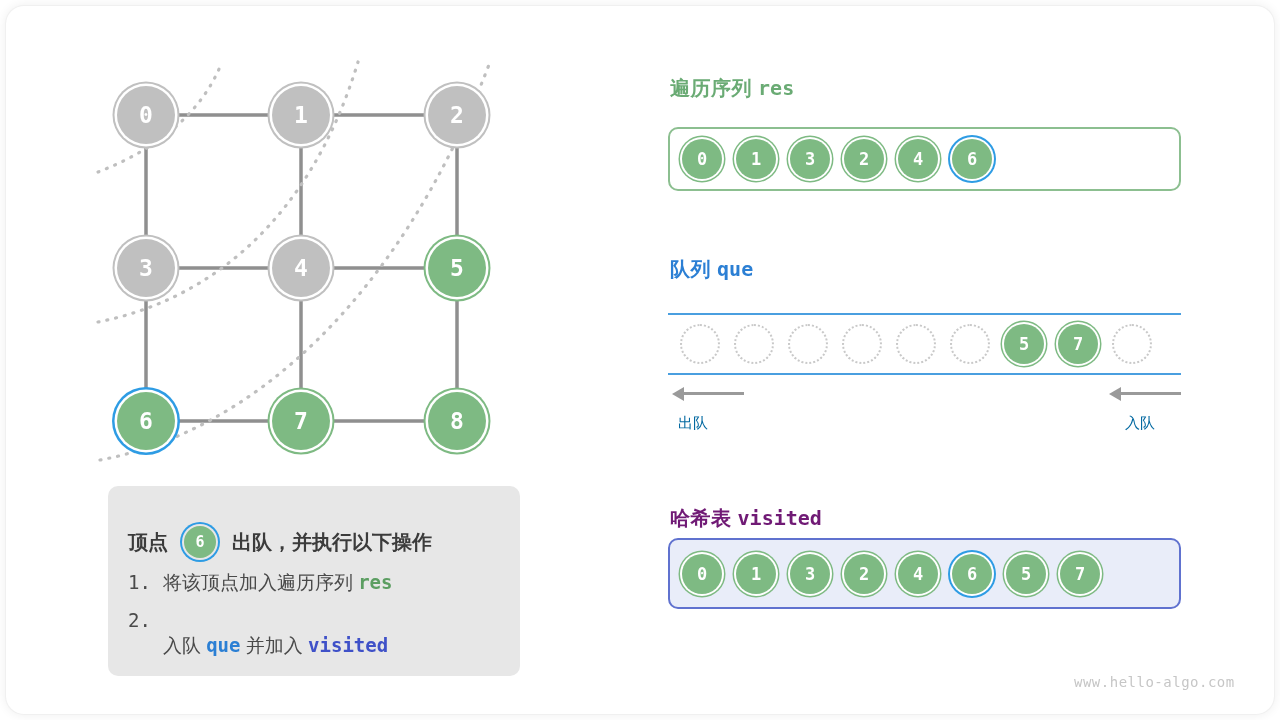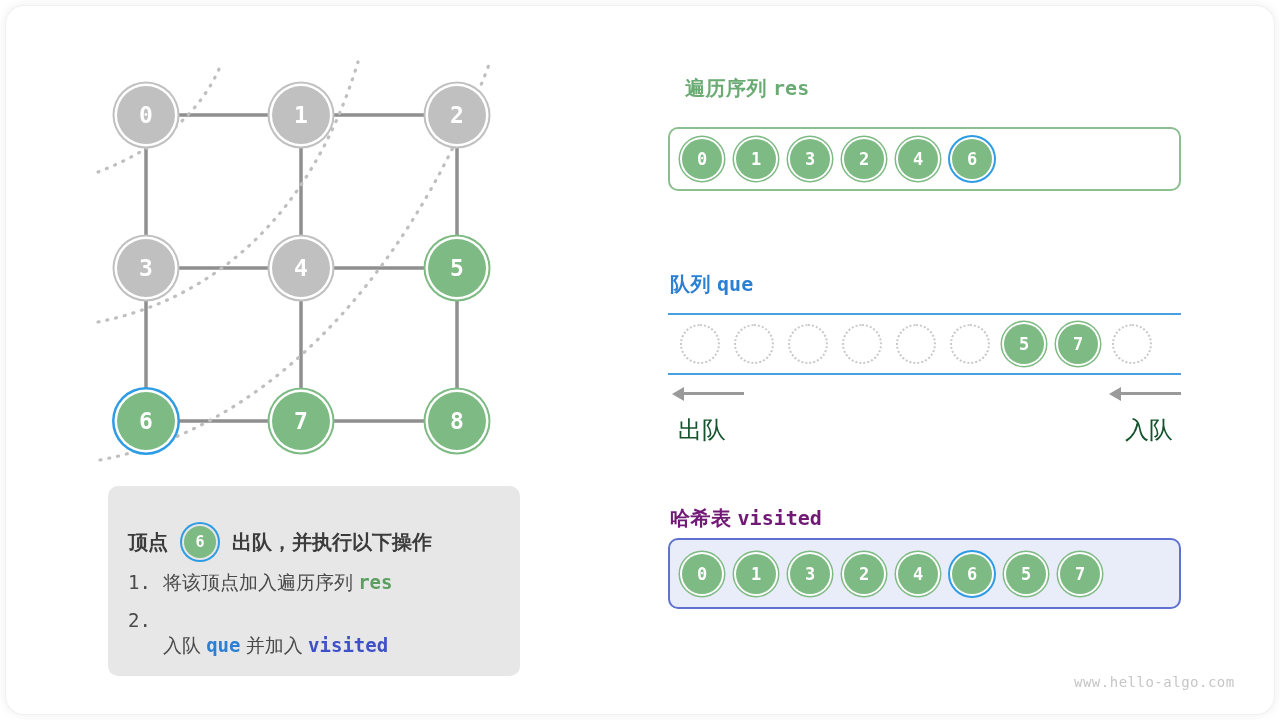--- a/index.html
+++ b/index.html
@@ -149,22 +149,22 @@
   }
   .arrow-head {
     position: absolute;
     width: 0; height: 0;
     border-top: 7px solid transparent;
     border-bottom: 7px solid transparent;
     border-right: 12px solid #9a9a9a;
   }
   .arrow-label {
     position: absolute;
-    font-size: 24px;
-    color: #14532d;
+    font-size: 15px;
+    color: #0369a1;
     white-space: nowrap;
   }
 
   
   #caption {
     position: absolute;
     left: 108px; top: 486px;
     width: 412px; height: 190px;
     background: #e7e7e7;
     border-radius: 10px;
@@ -321,21 +321,21 @@
       <span>
         <br>
         <span>入队</span>
         <span class="kw kw-blue">que</span>
         <span>并加入</span>
         <span class="kw kw-indigo">visited</span>
       </span>
     </div>
   </div>
 
-  <div class="panel-title t-green" style="left:670px; top:75px;margin-left:15px;">
+  <div class="panel-title t-green" style="left:670px; top:75px;">
     <span>遍历序列</span>
     <span class="mono">res</span>
   </div>
   <div class="box" id="res-box">
     <div class="cell-row">
       <div class="cell filled">
           <span>0</span>
         </div>
       <div class="cell filled">
           <span>1</span>
@@ -348,21 +348,21 @@
         </div>
       <div class="cell filled">
           <span>4</span>
         </div>
       <div class="cell active">
           <span>6</span>
         </div>
     </div>
   </div>
 
-  <div class="panel-title t-blue" style="left:670px; top:256px;margin-top:15px;">
+  <div class="panel-title t-blue" style="left:670px; top:256px;">
     <span>队列</span>
     <span class="mono">que</span>
   </div>
   <div class="box" id="que-strip">
     <div class="cell-row">
       <div class="cell empty">
           <span></span>
         </div>
       <div class="cell empty">
           <span></span>

